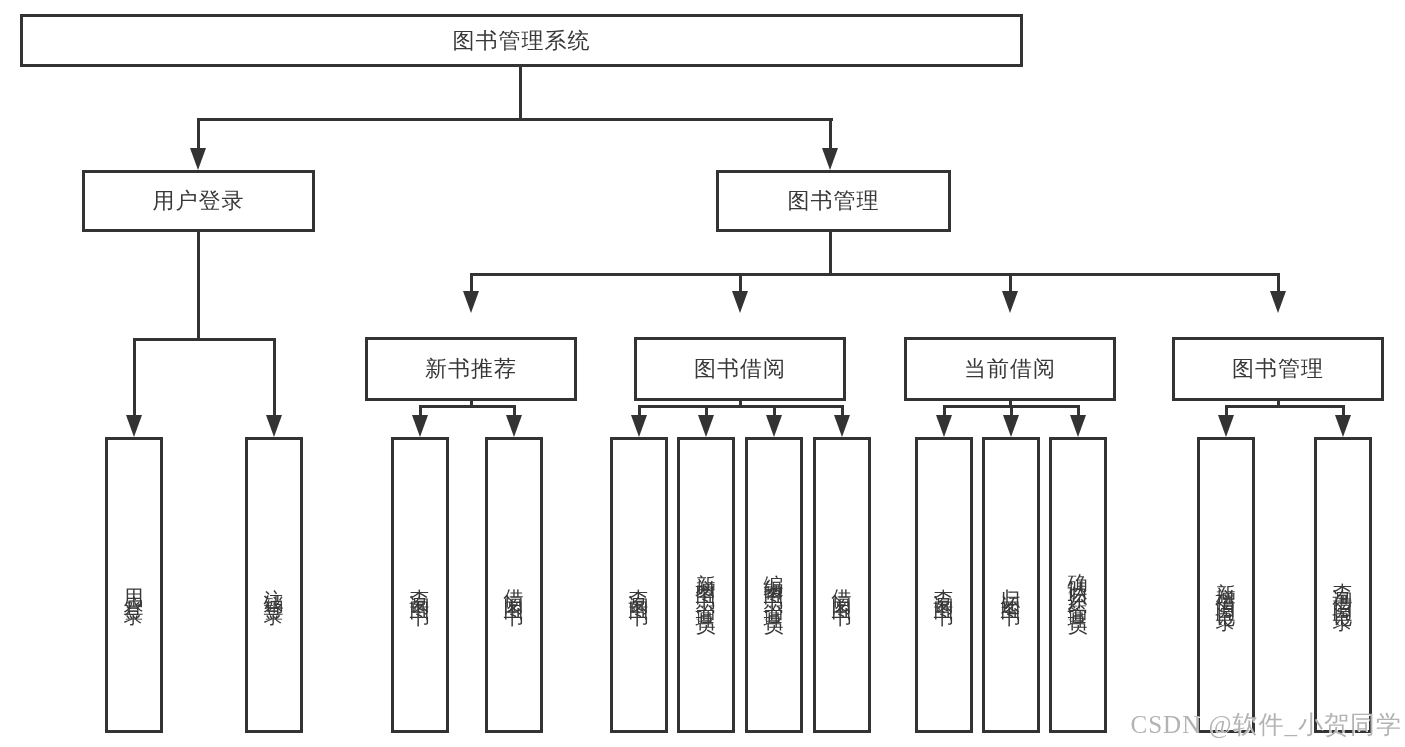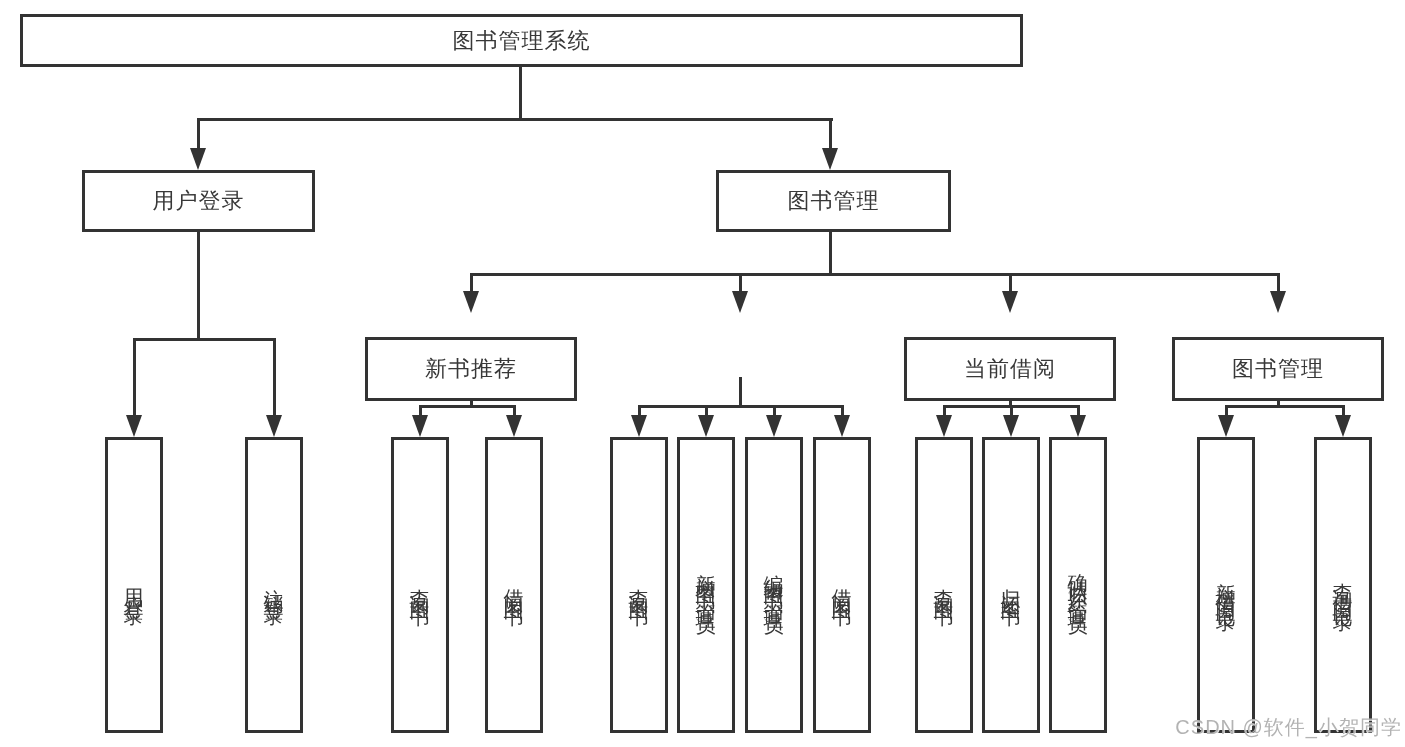--- a/index.html
+++ b/index.html
@@ -49,25 +49,26 @@
     border-left: 8px solid transparent;
     border-right: 8px solid transparent;
     border-top: 22px solid #333333;
     z-index: 1;
   }
 
   .watermark {
     position: absolute;
     right: 3px;
     bottom: 6px;
-    font-size: 20px;
+    font-size: 25px;
     color: #b3b3b3;
     letter-spacing: 1px;
     z-index: 5;
     text-shadow: 1px 1px 0 rgba(255,255,255,0.85);
+    font-family: Liberation Serif, serif;
   }
 </style>
 </head>
 <body>
 
 <div class="stage">
 
   <div class="box" style="left:20px; top:14px; width:1003px; height:53px;text-align:center;">
     <span>图书管理系统</span>
   </div>
@@ -100,20 +101,23 @@
   <div class="line vline" style="left:739px; top:273px; height:20px;"></div>
   <div class="arrow" style="left:732px; top:291px;"></div>
   <div class="line vline" style="left:1009px; top:273px; height:20px;"></div>
   <div class="arrow" style="left:1002px; top:291px;"></div>
   <div class="line vline" style="left:1277px; top:273px; height:20px;"></div>
   <div class="arrow" style="left:1270px; top:291px;"></div>
 
   <div class="box lvl3" style="left:365px;">
     <span>新书推荐</span>
   </div>
+  <div class="box lvl3" style="left:634px;">
+    <span>图书借阅</span>
+  </div>
   <div class="box lvl3" style="left:904px;align-items:center;">
     <span>当前借阅</span>
   </div>
   <div class="box lvl3" style="left:1172px;">
     <span>图书管理</span>
   </div>
 
   <div class="line vline" style="left:470px; top:377px; height:31px;"></div>
   <div class="line hline" style="left:419px; top:405px; width:97px;"></div>
   <div class="line vline" style="left:419px; top:405px; height:13px;"></div>

